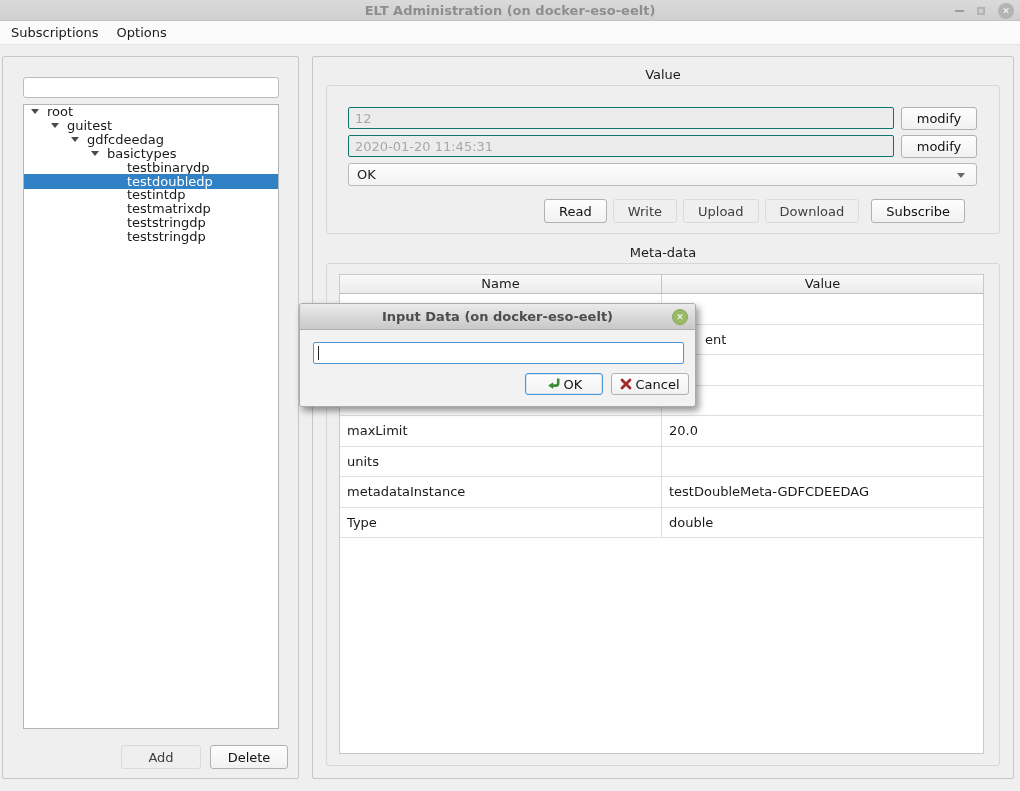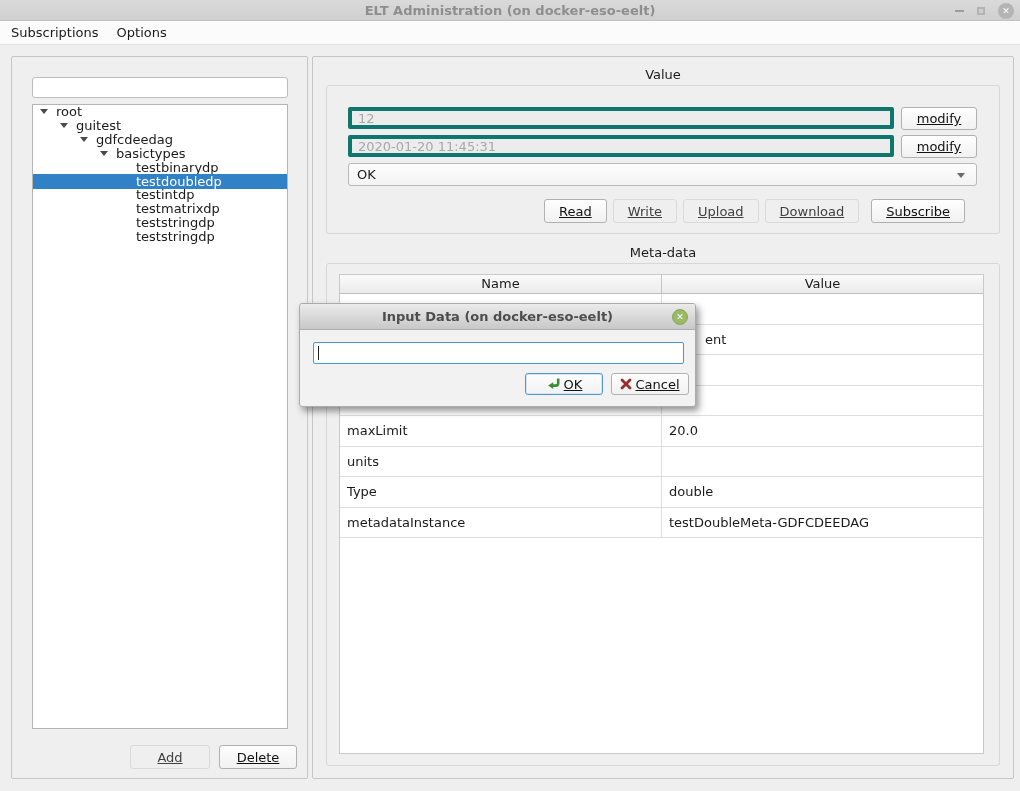--- a/index.html
+++ b/index.html
@@ -16,48 +16,48 @@
   .win-min { width:9px; height:2px; background:#9d9d9d; }
   .win-max { width:8px; height:8px; border:2px solid #b3b3b3; background:#cfcfcf; }
   .win-close { width:16px; height:16px; border-radius:50%; background:#b4b4b4; color:#fff;
     display:flex; align-items:center; justify-content:center; font-size:9px; font-weight:bold; }
   .menubar { position:absolute; left:0; top:21px; right:0; height:24px; background:#fbfbfb;
     border-bottom:1px solid #e4e4e4; display:flex; align-items:center; padding-left:2px; }
   .menu-item { padding:0 9px; line-height:23px; }
   
   .panel { position:absolute; top:56px; height:723px; background:#efefef;
     border:1px solid #c6c6c6; border-radius:2px; }
-  #left-panel { left:11px; width:297px;padding-left:24px; }
+  #left-panel { left:2px; width:297px;padding-left:24px; }
   #right-panel { left:312px; width:702px; }
   
   #search-input { position:absolute; left:20px; top:20px; width:256px; height:21px;
     border:1px solid #bdbdbd; border-radius:3px; background:#fff; padding:0 5px;
     font:13px "DejaVu Sans","Liberation Sans",sans-serif; }
   #tree-box { position:absolute; left:20px; top:47px; width:256px; height:625px;
     background:#fff; border:1px solid #b5b5b5; overflow:hidden; }
   .tree-row { position:absolute; left:0; width:254px; height:15px; font-size:13px; line-height:15px; }
   .tree-row.selected { background:#3181c6; color:#fff; }
   .tree-arrow { position:absolute; top:5px; width:0; height:0;
     border-left:4px solid transparent; border-right:4px solid transparent; border-top:5px solid #4a4a4a; }
   .tree-label { position:absolute; top:0; white-space:nowrap; }
   
   .btn { height:24px; background:linear-gradient(#fefefe,#f1f1f1); border:1px solid #b1b1b1;
-    border-radius:3px; font-size:13px; color:#111; display:flex; align-items:center; justify-content:center;text-decoration:underline; }
+    border-radius:3px; font-size:13px; color:#111; display:flex; align-items:center; justify-content:center; }
   .btn.disabled { background:#efefef; border-color:#dadada; color:#404040; }
   #add-btn { position:absolute; left:118px; top:688px; width:80px; }
   #delete-btn { position:absolute; left:207px; top:688px; width:78px; }
   
   .group-title { position:absolute; left:0; width:100%; text-align:center; }
   #value-title { top:10px; }
   #meta-title { top:188px; }
   .groupbox { position:absolute; left:13px; width:674px; border:1px solid #d7d7d7; border-radius:3px; }
   #value-group { top:28px; height:149px; }
   #meta-group { top:206px; height:503px; }
   .dis-input { position:absolute; left:21px; width:546px; height:22px; background:#ececec;
-    border:4px solid #0f766e; border-radius:2px; color:#a8a8a8; padding:0 6px;
+    border:1px solid #0f766e; border-radius:2px; color:#a8a8a8; padding:0 6px;
     font:13px "DejaVu Sans","Liberation Sans",sans-serif; }
   #value-input1 { top:21px; } #value-input2 { top:49px; }
   .modify-btn { position:absolute; left:574px; width:76px; height:23px; }
   #modify-btn-1 { top:21px; } #modify-btn-2 { top:49px; }
   #quality-combo { position:absolute; left:21px; top:77px; width:629px; height:23px;
     background:linear-gradient(#fdfdfd,#f3f3f3); border:1px solid #b9b9b9; border-radius:3px;
     line-height:21px; padding:0 8px; }
   .combo-arrow { position:absolute; right:11px; top:9px; width:0; height:0;
     border-left:4px solid transparent; border-right:4px solid transparent; border-top:5px solid #6a6a6a; }
   #actions-row { position:absolute; left:217px; top:113px; display:flex; gap:6px; }
@@ -200,26 +200,26 @@
           </div>
           <div class="trow">
             <div class="tcell name">maxLimit</div>
             <div class="tcell val">20.0</div>
           </div>
           <div class="trow">
             <div class="tcell name">units</div>
             <div class="tcell val"></div>
           </div>
           <div class="trow">
+            <div class="tcell name">metadataInstance</div>
+            <div class="tcell val">testDoubleMeta-GDFCDEEDAG</div>
+          </div>
+          <div class="trow">
             <div class="tcell name">Type</div>
             <div class="tcell val">double</div>
-          </div>
-          <div class="trow">
-            <div class="tcell name">metadataInstance</div>
-            <div class="tcell val">testDoubleMeta-GDFCDEEDAG</div>
           </div>
         </div>
     </div>
   </div>
 </div>
 
 <div id="dialog">
   <div class="dialog-titlebar">
     <div class="dialog-title">Input Data (on docker-eso-eelt)</div>
     <div class="dialog-close">✕</div>

